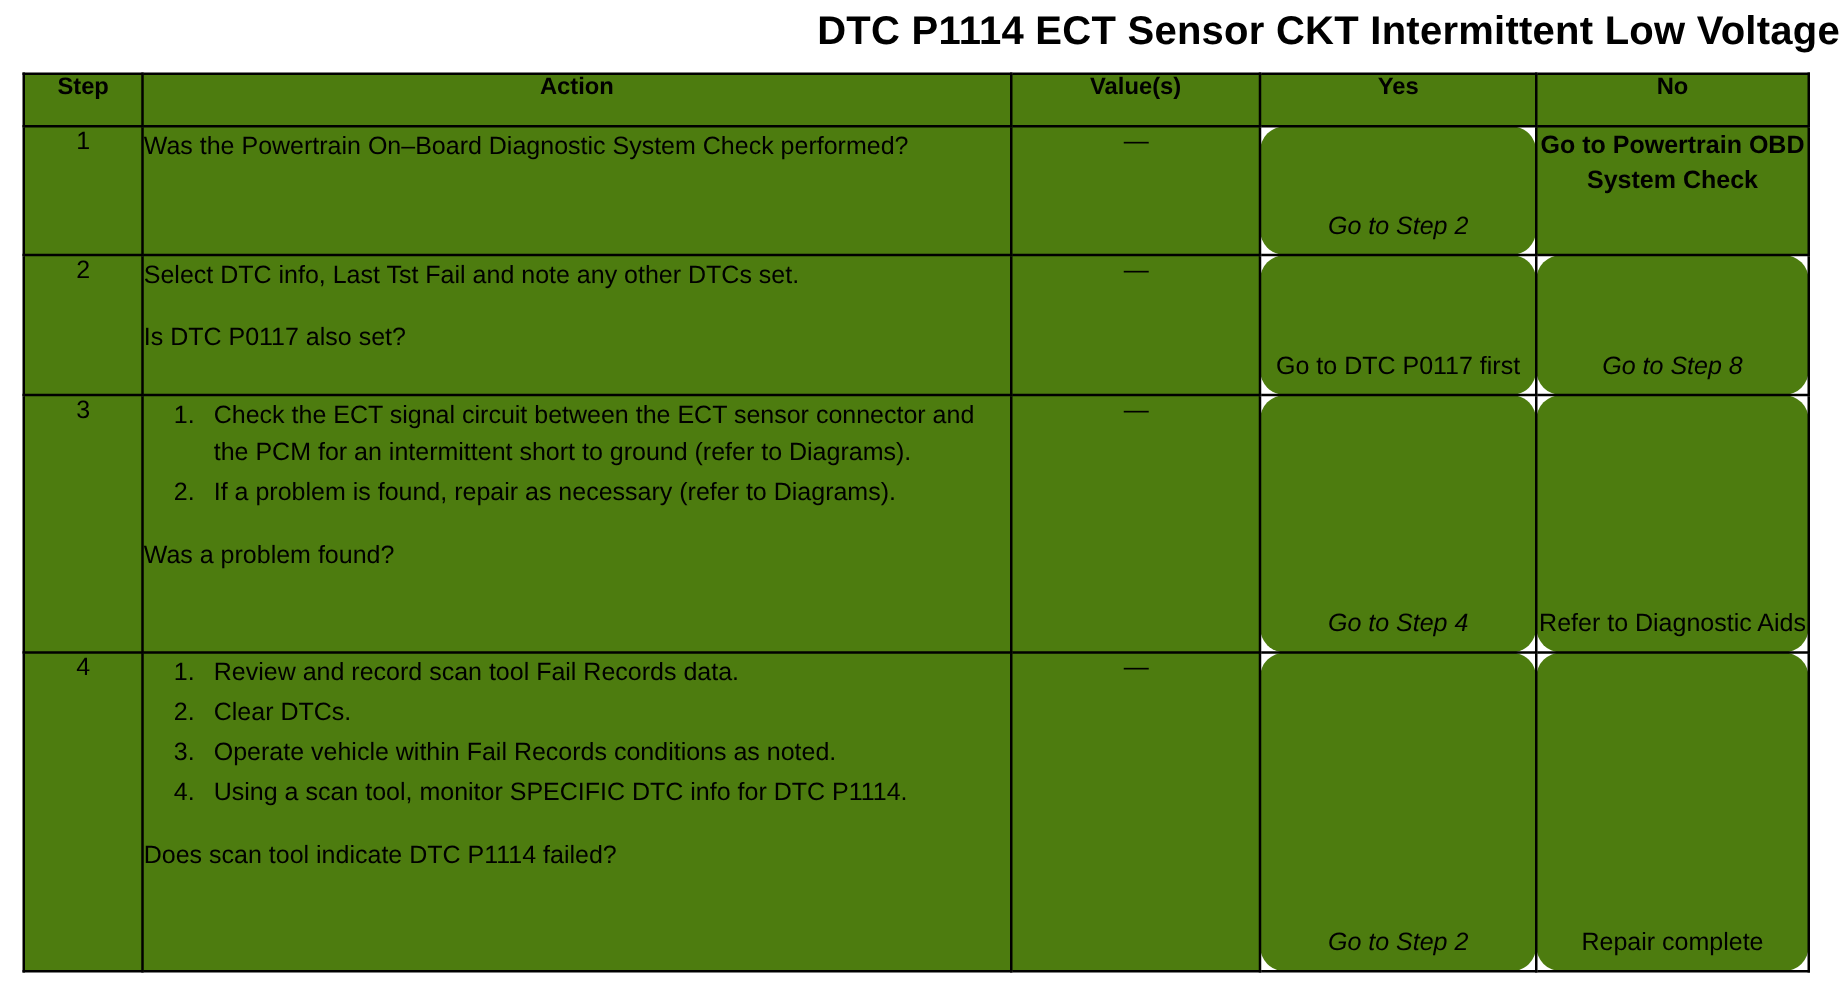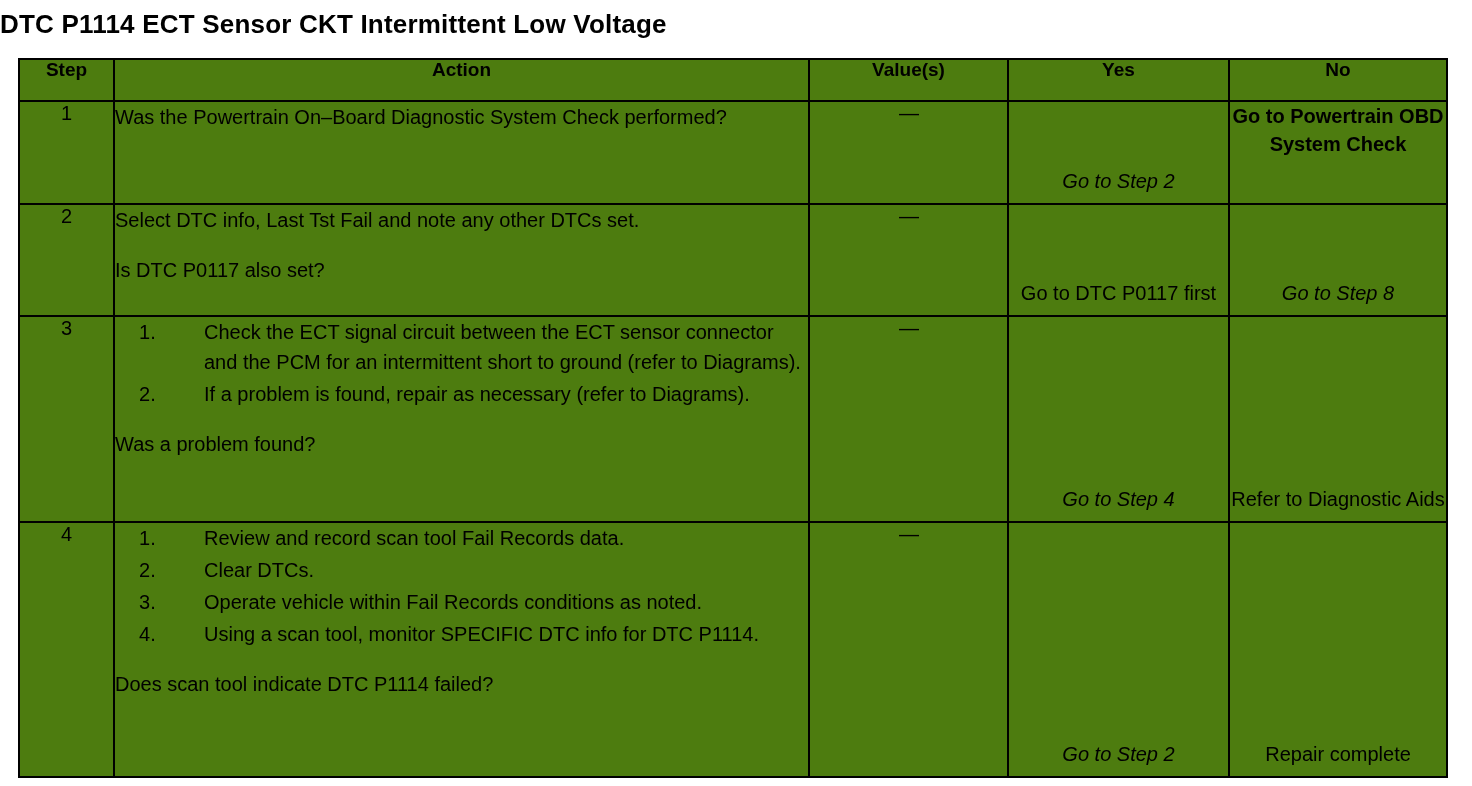--- a/index.html
+++ b/index.html
@@ -21,22 +21,22 @@
     width: 1472px;
     height: 786px;
     box-sizing: border-box;
   }
 
   .doc-title {
     position: absolute;
     top: 8px;
     left: 0;
     width: 1472px;
-    text-align: left;
-    font-size: 26px;
+    text-align: right;
+    font-size: 32px;
     font-weight: bold;
     letter-spacing: 0.2px;
     line-height: 32px;
     white-space: nowrap;
   }
 
   table.dtc-table {
     position: absolute;
     left: 18px;
     top: 58px;
@@ -92,21 +92,21 @@
 
   ol.action-list {
     margin: 0;
     padding: 0;
     list-style: none;
     counter-reset: actionitem;
   }
   ol.action-list > li {
     counter-increment: actionitem;
     position: relative;
-    padding-left: 89px;
+    padding-left: 56px;
     margin-bottom: 2px;
   }
   ol.action-list > li:before {
     content: counter(actionitem) ".";
     position: absolute;
     left: 24px;
     top: 0;
     width: 24px;
     text-align: left;
   }
@@ -124,21 +124,21 @@
   }
 
   
   td.result-cell {
     text-align: center;
     font-size: 20px;
     line-height: 28px;
     padding: 6px 6px;
   }
   td.result-cell.align-top    { vertical-align: top; font-weight: bold; }
-  td.result-cell.align-bottom { vertical-align: bottom; padding-bottom: 8px; }
+  td.result-cell.align-bottom { vertical-align: bottom; padding-bottom: 8px; border-radius: 20px; }
 
   .ref-italic {
     font-style: italic;
   }
   .ref-plain {
     font-style: normal;
   }
 
   
   tr.row-1 { height: 103px; }

